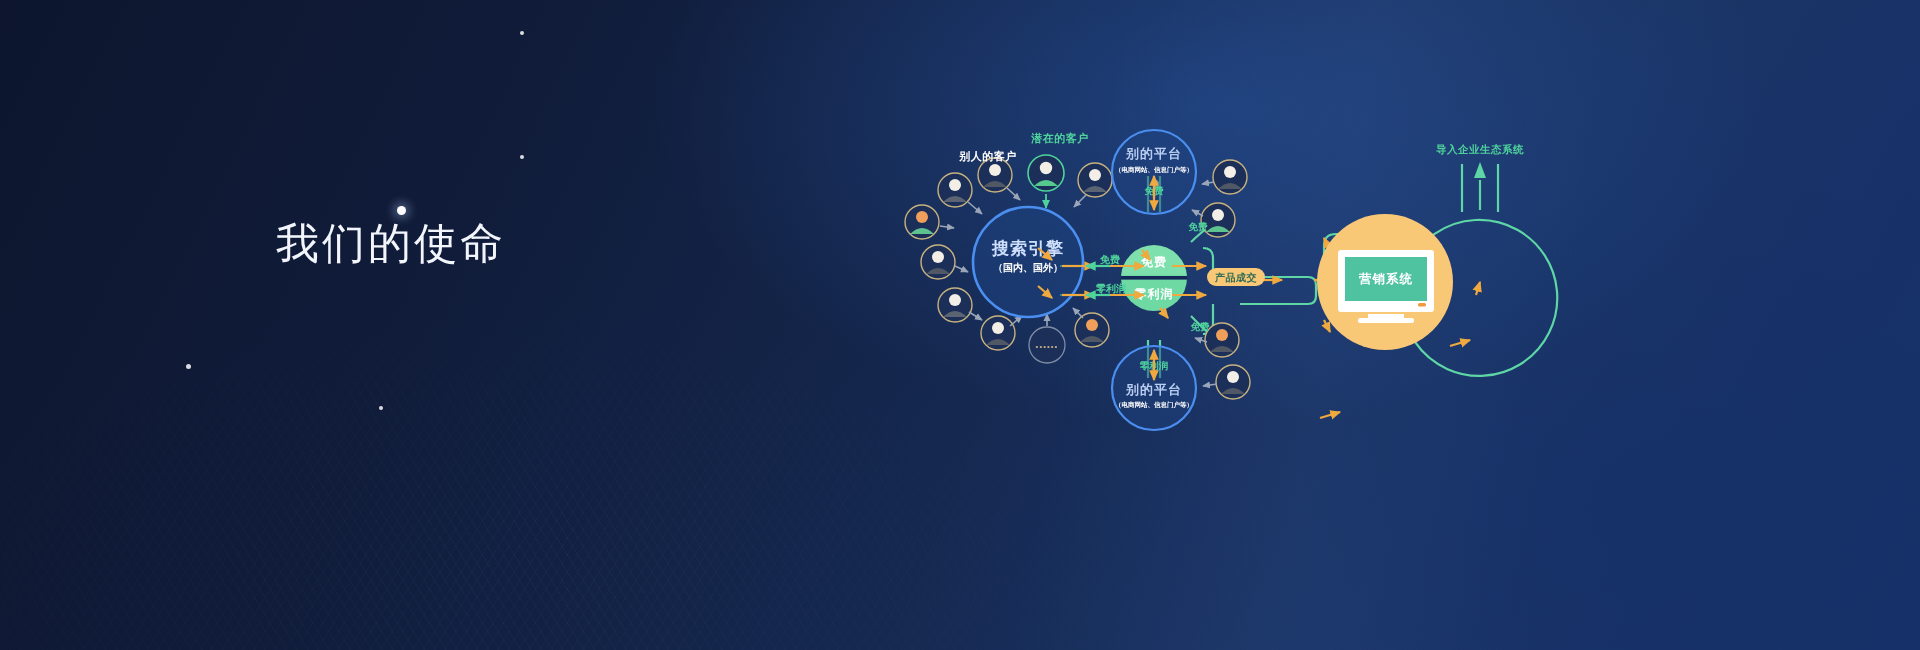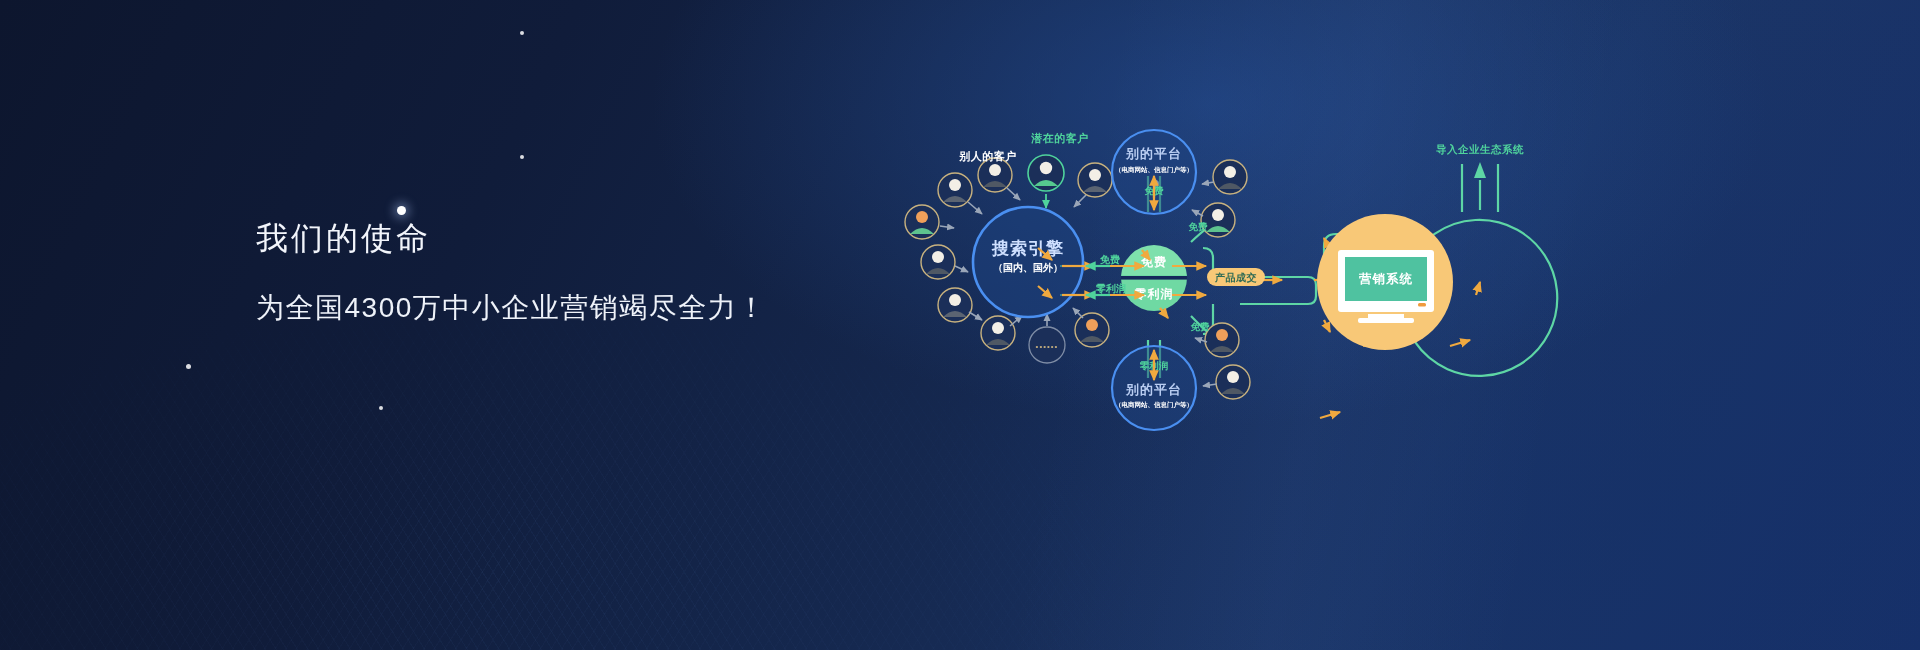--- a/index.html
+++ b/index.html
@@ -30,21 +30,21 @@
   #hero-bg-sheen{
     position:absolute; inset:0;
     background:linear-gradient(100deg, rgba(255,255,255,0) 55%, rgba(120,170,255,.05) 68%, rgba(255,255,255,0) 80%);
   }
   .spark{ position:absolute; border-radius:50%; background:#ffffff; }
   .spark.glow{ box-shadow:0 0 10px 4px rgba(180,205,255,.35); }
 
   
   #mission-copy{ position:absolute; left:256px; top:222px; }
   #mission-title{
-    font-size:32px; font-weight:400; color:#f2f5fb; letter-spacing:3px; line-height:1;
+    font-size:43px; font-weight:400; color:#f2f5fb; letter-spacing:3px; line-height:1;margin-left:20px;
   }
   #mission-subtitle{
     margin-top:40px; font-size:28px; font-weight:400; color:#eef2f9; letter-spacing:1.5px; line-height:1;
   }
 
   
   #ecosystem-diagram{ position:absolute; left:910px; top:150px; width:640px; height:360px; }
   #ecosystem-diagram svg{ display:block; width:640px; height:360px; overflow:visible; }
   .lbl{ font-family:"Liberation Sans","DejaVu Sans",sans-serif; }
 </style>
@@ -60,21 +60,20 @@
     <div class="spark" style="left: 520px; top: 31px; width: 4px; height: 4px; opacity: 0.85;"></div>
     <div class="spark" style="left: 520px; top: 155px; width: 4px; height: 4px; opacity: 0.85;"></div>
     <div class="spark glow" style="left: 397px; top: 206px; width: 9px; height: 9px; opacity: 1;"></div>
     <div class="spark" style="left: 186px; top: 364px; width: 5px; height: 5px; opacity: 0.85;"></div>
     <div class="spark" style="left: 379px; top: 406px; width: 4px; height: 4px; opacity: 0.85;"></div>
     <div class="spark" style="left: 1152px; top: 180px; width: 7px; height: 7px; opacity: 0.85;"></div>
   </div>
 
 <div id="mission-copy">
   <h1 id="mission-title">我们的使命</h1>
-  <p id="mission-subtitle">为全国4300万中小企业营销竭尽全力！</p>
 </div>
 
 <div id="ecosystem-diagram">
 <svg viewBox="0 0 640 360" xmlns="http://www.w3.org/2000/svg">
   <defs>
     <marker id="agray" viewBox="0 0 10 10" refX="8" refY="5" markerWidth="5.5" markerHeight="5.5" orient="auto">
       <path d="M0 1 L9 5 L0 9 Z" fill="#9aa6b8"></path>
     </marker>
     <marker id="aorange" viewBox="0 0 10 10" refX="8" refY="5" markerWidth="5.5" markerHeight="5.5" orient="auto">
       <path d="M0 1 L9 5 L0 9 Z" fill="#f0a93f"></path>

